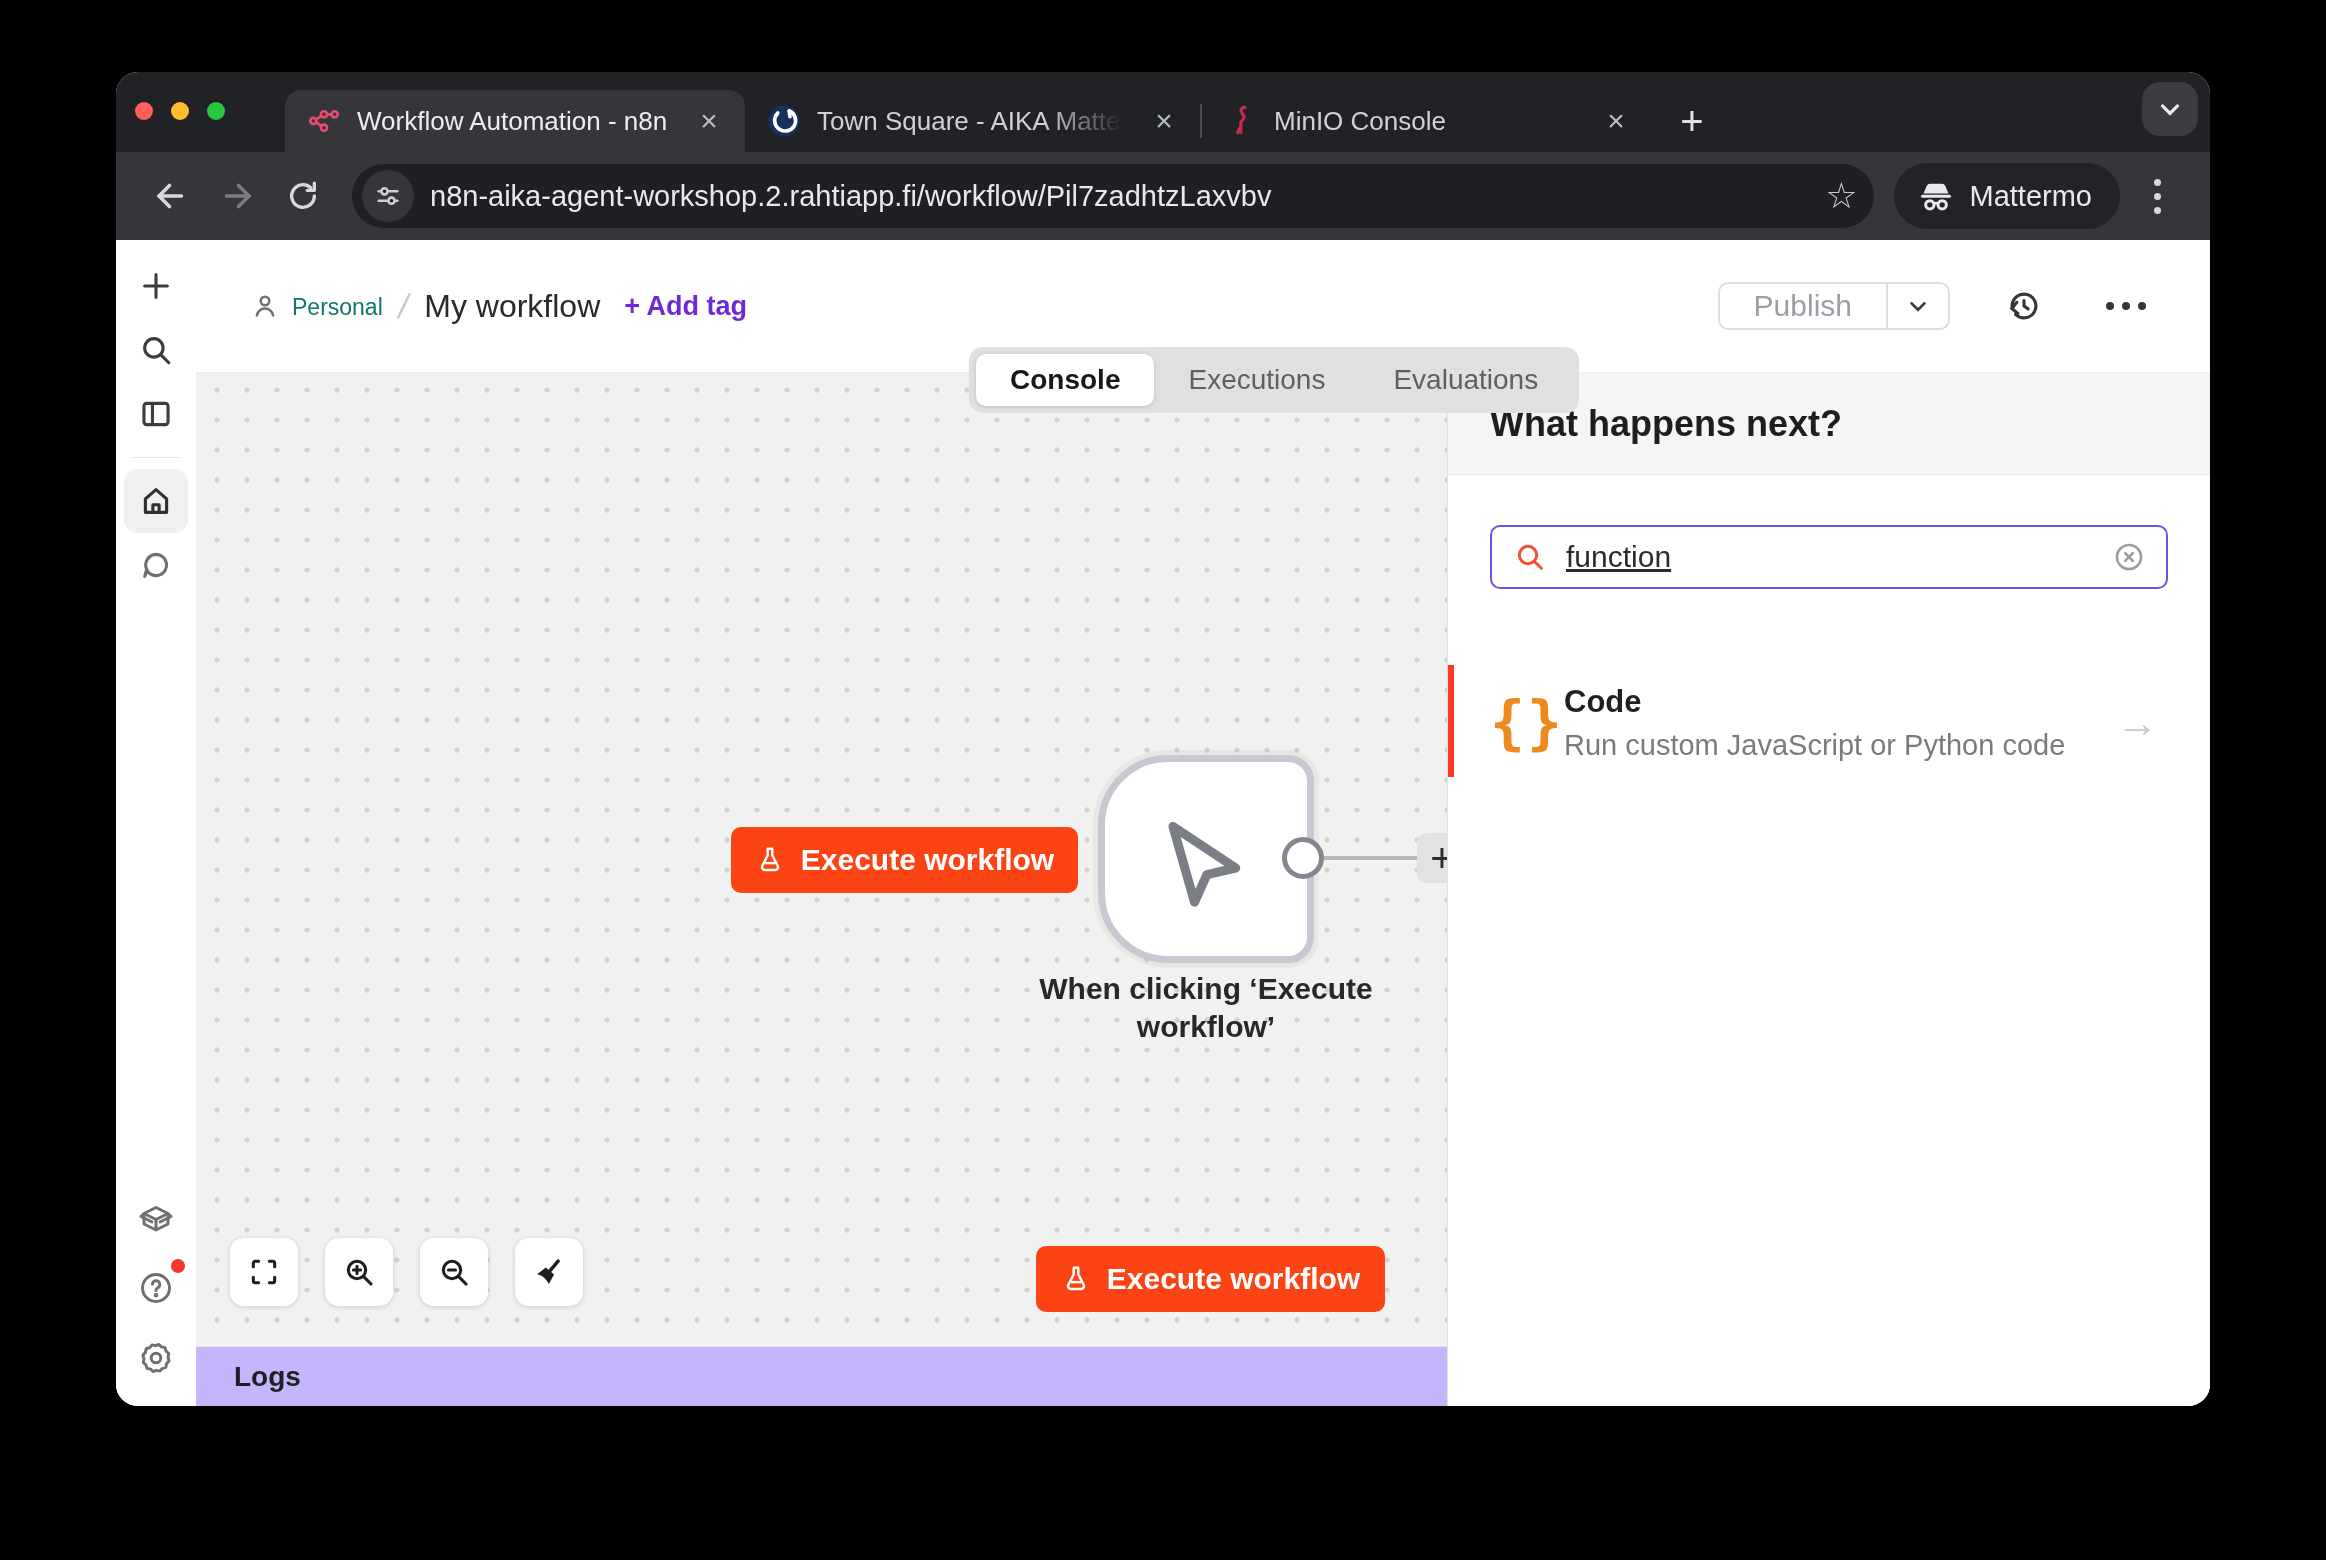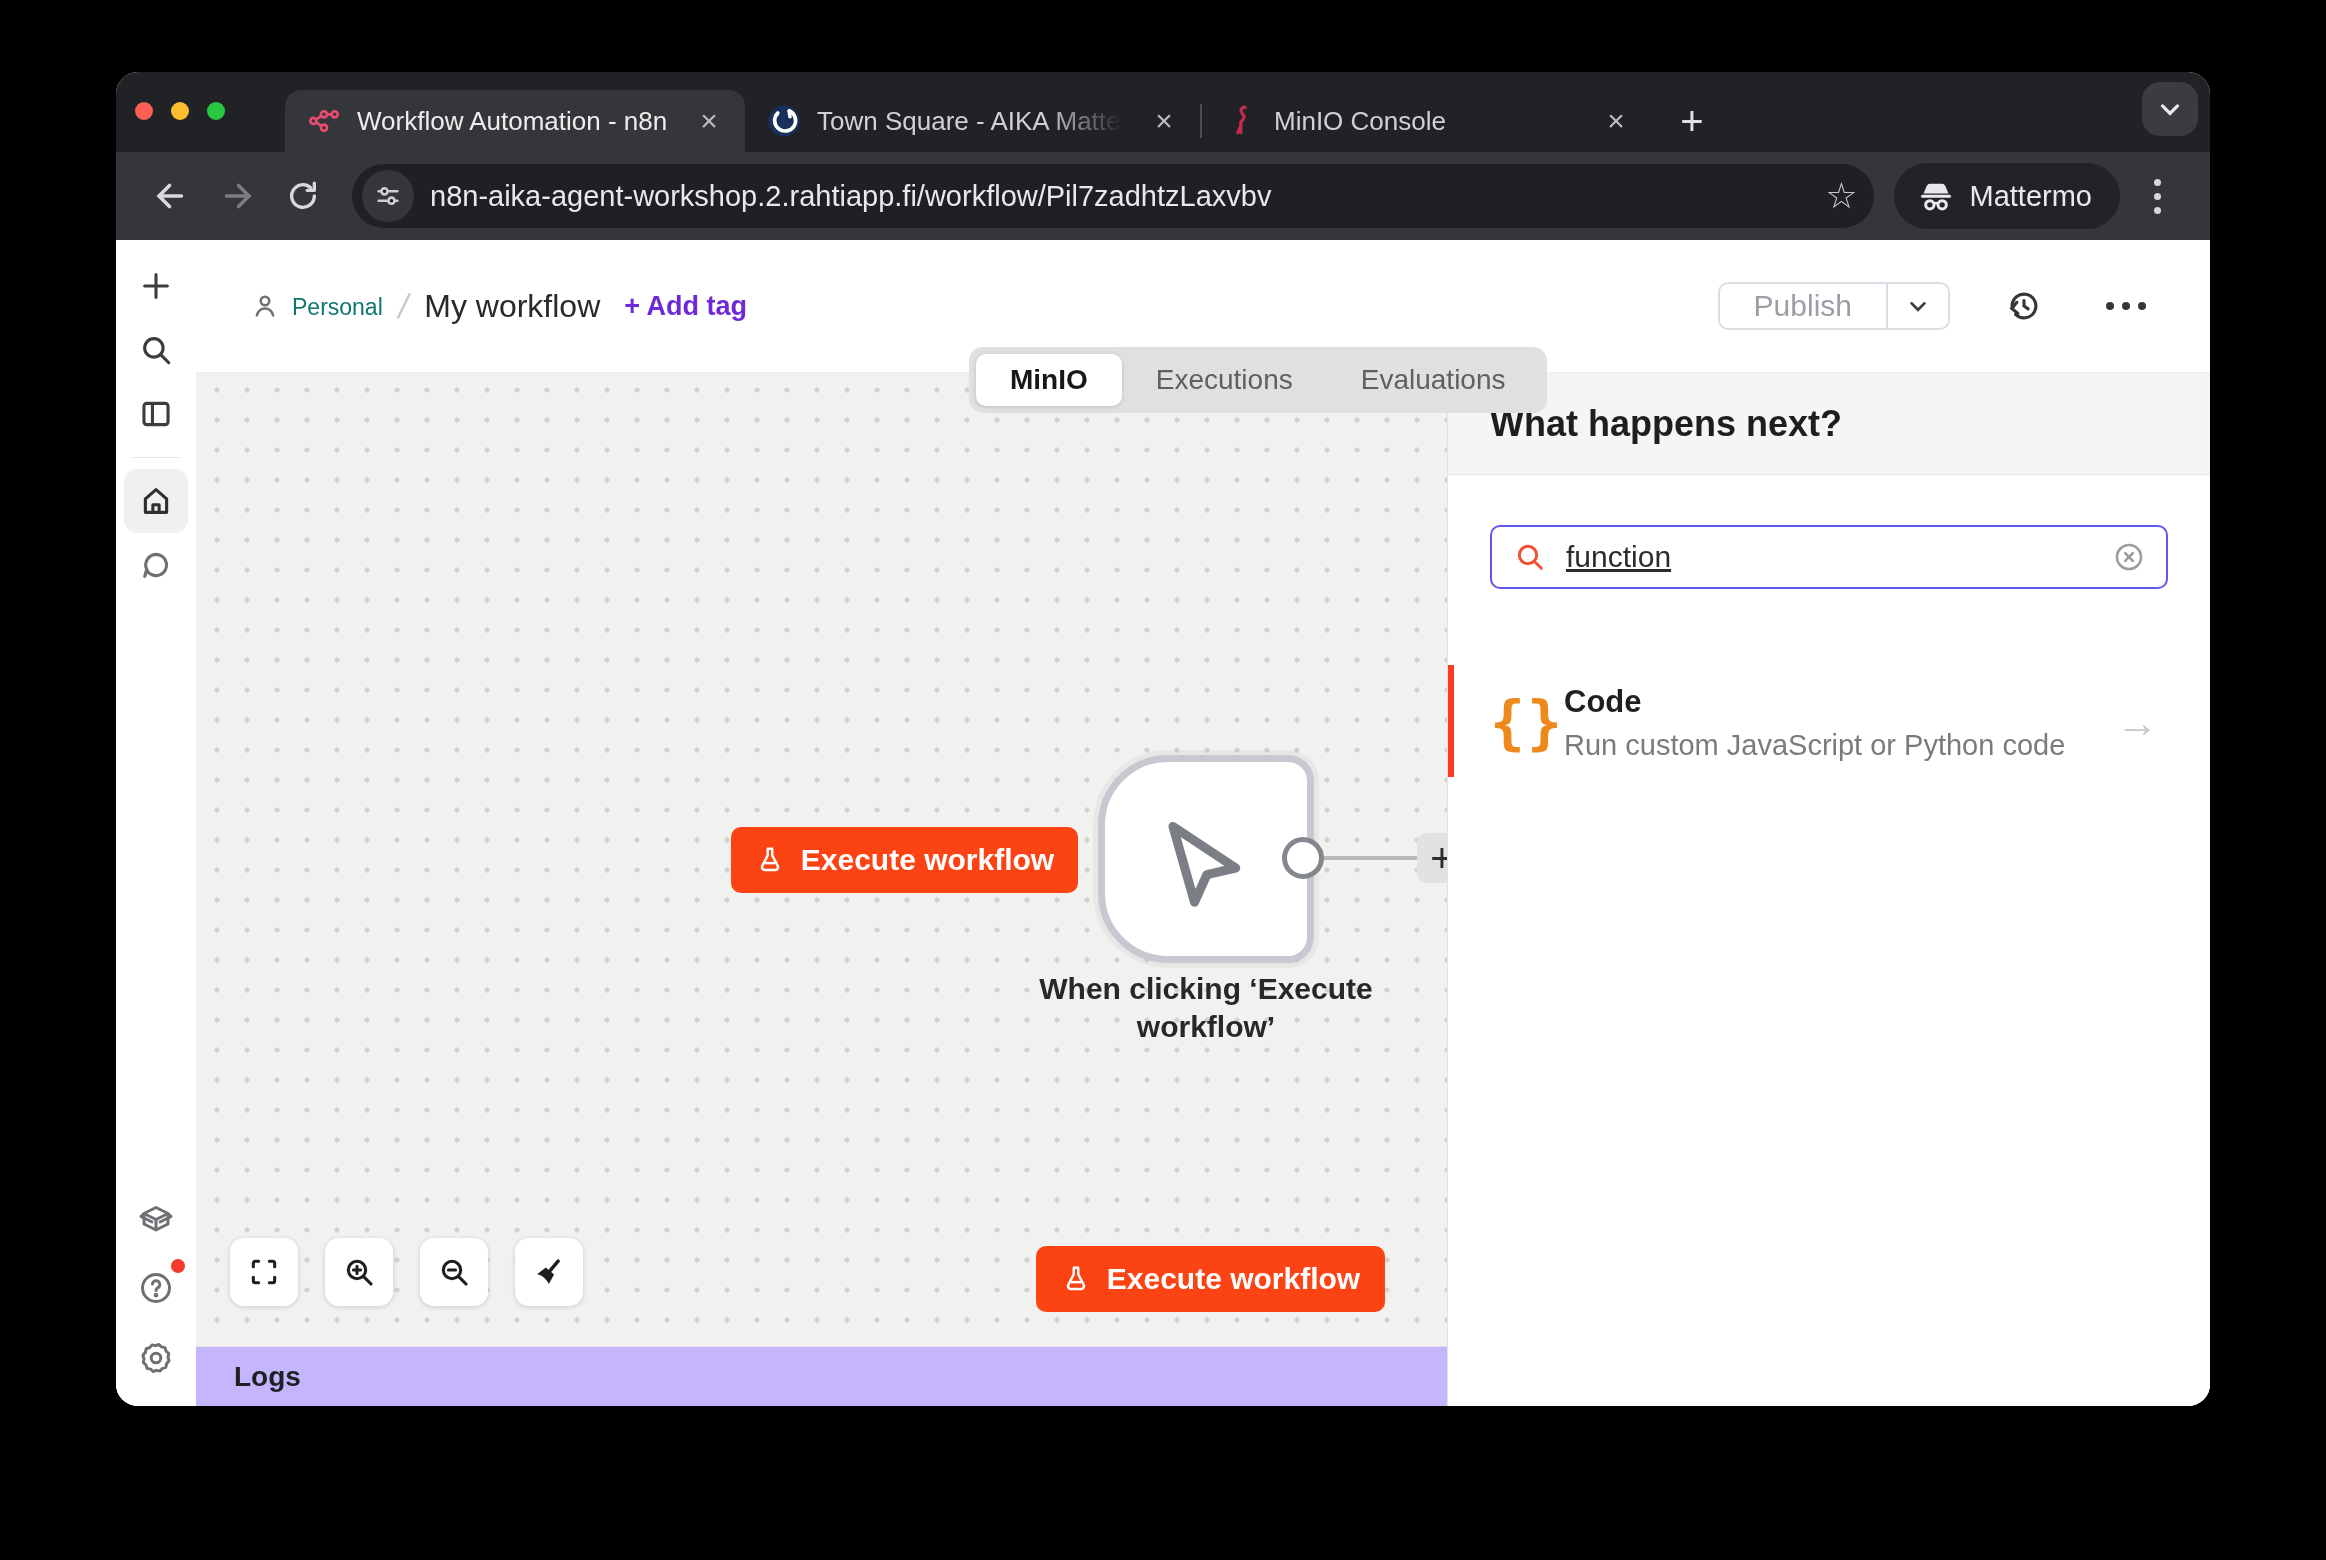--- a/index.html
+++ b/index.html
@@ -321,21 +321,21 @@
               <span class="menu3h">
                   <i></i>
                   <i></i>
                   <i></i>
                 </span>
             </div>
           </div>
         </div>
 
         <div class="viewtabs">
-          <span class="vtab active">MinIO</span>
+          <span class="vtab active">Console</span>
           <span class="vtab">Executions</span>
           <span class="vtab">Evaluations</span>
         </div>
 
         <div class="workarea">
 
           <div class="canvaswrap">
             <div class="canvas">
 
               <button class="execbtn mid">

